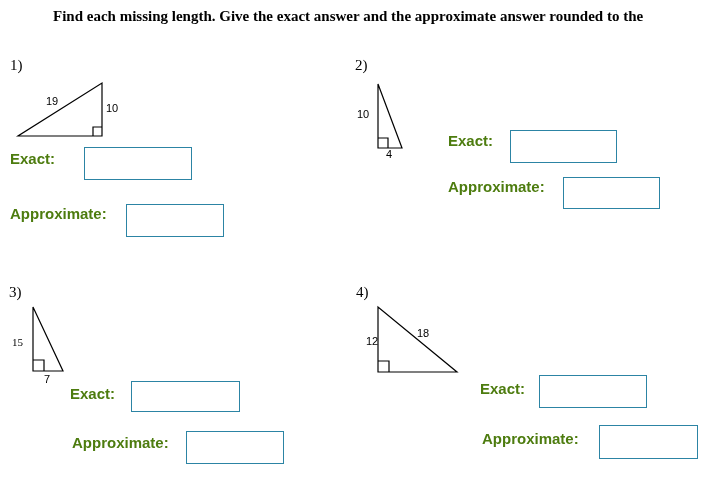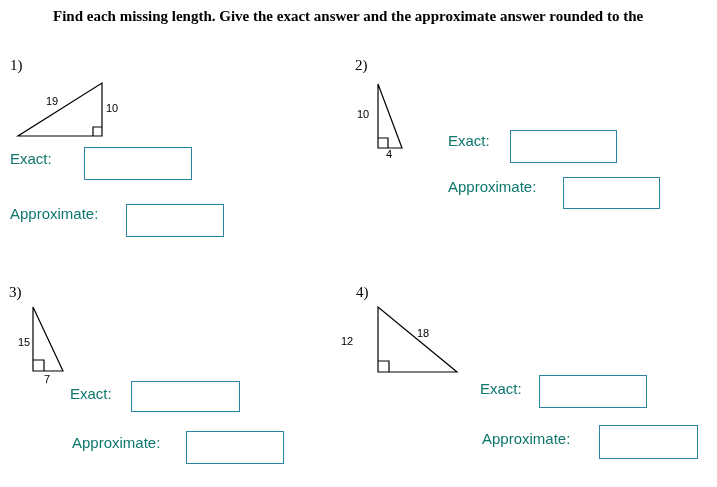--- a/index.html
+++ b/index.html
@@ -21,22 +21,22 @@
   .pnum{
     font-family:"Liberation Serif",serif;
     font-size:15px;color:#000;
   }
   
   .side-label{
     font-size:11px;color:#000;line-height:11px;
   }
   
   .glabel{
-    color:#0f766e;
-    font-weight:normal;font-size:15px;line-height:16px;
+    color:#4d7c0f;
+    font-weight:bold;font-size:15px;line-height:16px;
   }
   
   .abox{
     border:1.5px solid #2C84A4;
     background:#ffffff;
     box-sizing:border-box;
   }
   svg.tri{display:block;}
   svg.tri polygon, svg.tri polyline{
     fill:none;stroke:#000000;stroke-width:1.2;
@@ -80,36 +80,36 @@
 
   <span class="abs glabel" style="left:448px;top:179px;">Approximate:</span>
   <div class="abs abox" style="left:563px;top:177px;width:97px;height:32px;"></div>
 
   <div class="abs pnum" style="left:9px;top:284px;">3)</div>
 
   <svg class="abs tri" style="left:27px;top:302px;" width="45" height="73" viewBox="0 0 45 73">
     <polygon points="6,5 6,69 36,69"></polygon>
     <polyline points="6,58 17,58 17,69"></polyline>
   </svg>
-  <span class="abs side-label" style="left:18px;top:337px;">15</span>
+  <span class="abs side-label" style="left:12px;top:337px;font-family:Liberation Serif, serif;">15</span>
   <span class="abs side-label" style="left:44px;top:374px;">7</span>
 
   <span class="abs glabel" style="left:70px;top:386px;">Exact:</span>
   <div class="abs abox" style="left:131px;top:381px;width:109px;height:31px;"></div>
 
   <span class="abs glabel" style="left:72px;top:435px;">Approximate:</span>
   <div class="abs abox" style="left:186px;top:431px;width:98px;height:33px;"></div>
 
   <div class="abs pnum" style="left:356px;top:284px;">4)</div>
 
   <svg class="abs tri" style="left:372px;top:302px;" width="92" height="74" viewBox="0 0 92 74">
     <polygon points="6,5 6,70 85,70"></polygon>
     <polyline points="6,59 17,59 17,70"></polyline>
   </svg>
-  <span class="abs side-label" style="left:341px;top:336px;">12</span>
+  <span class="abs side-label" style="left:366px;top:336px;">12</span>
   <span class="abs side-label" style="left:417px;top:328px;">18</span>
 
   <span class="abs glabel" style="left:480px;top:381px;">Exact:</span>
   <div class="abs abox" style="left:539px;top:375px;width:108px;height:33px;"></div>
 
   <span class="abs glabel" style="left:482px;top:431px;">Approximate:</span>
   <div class="abs abox" style="left:599px;top:425px;width:99px;height:34px;"></div>
 
 </div>
 

